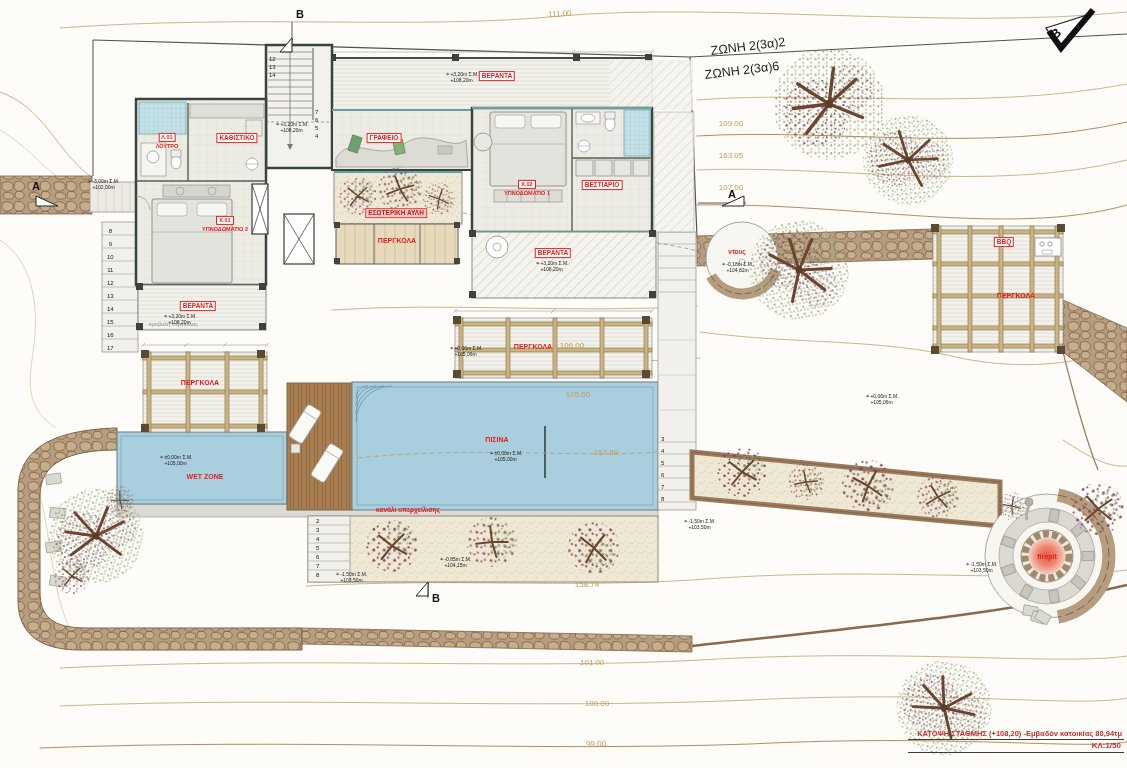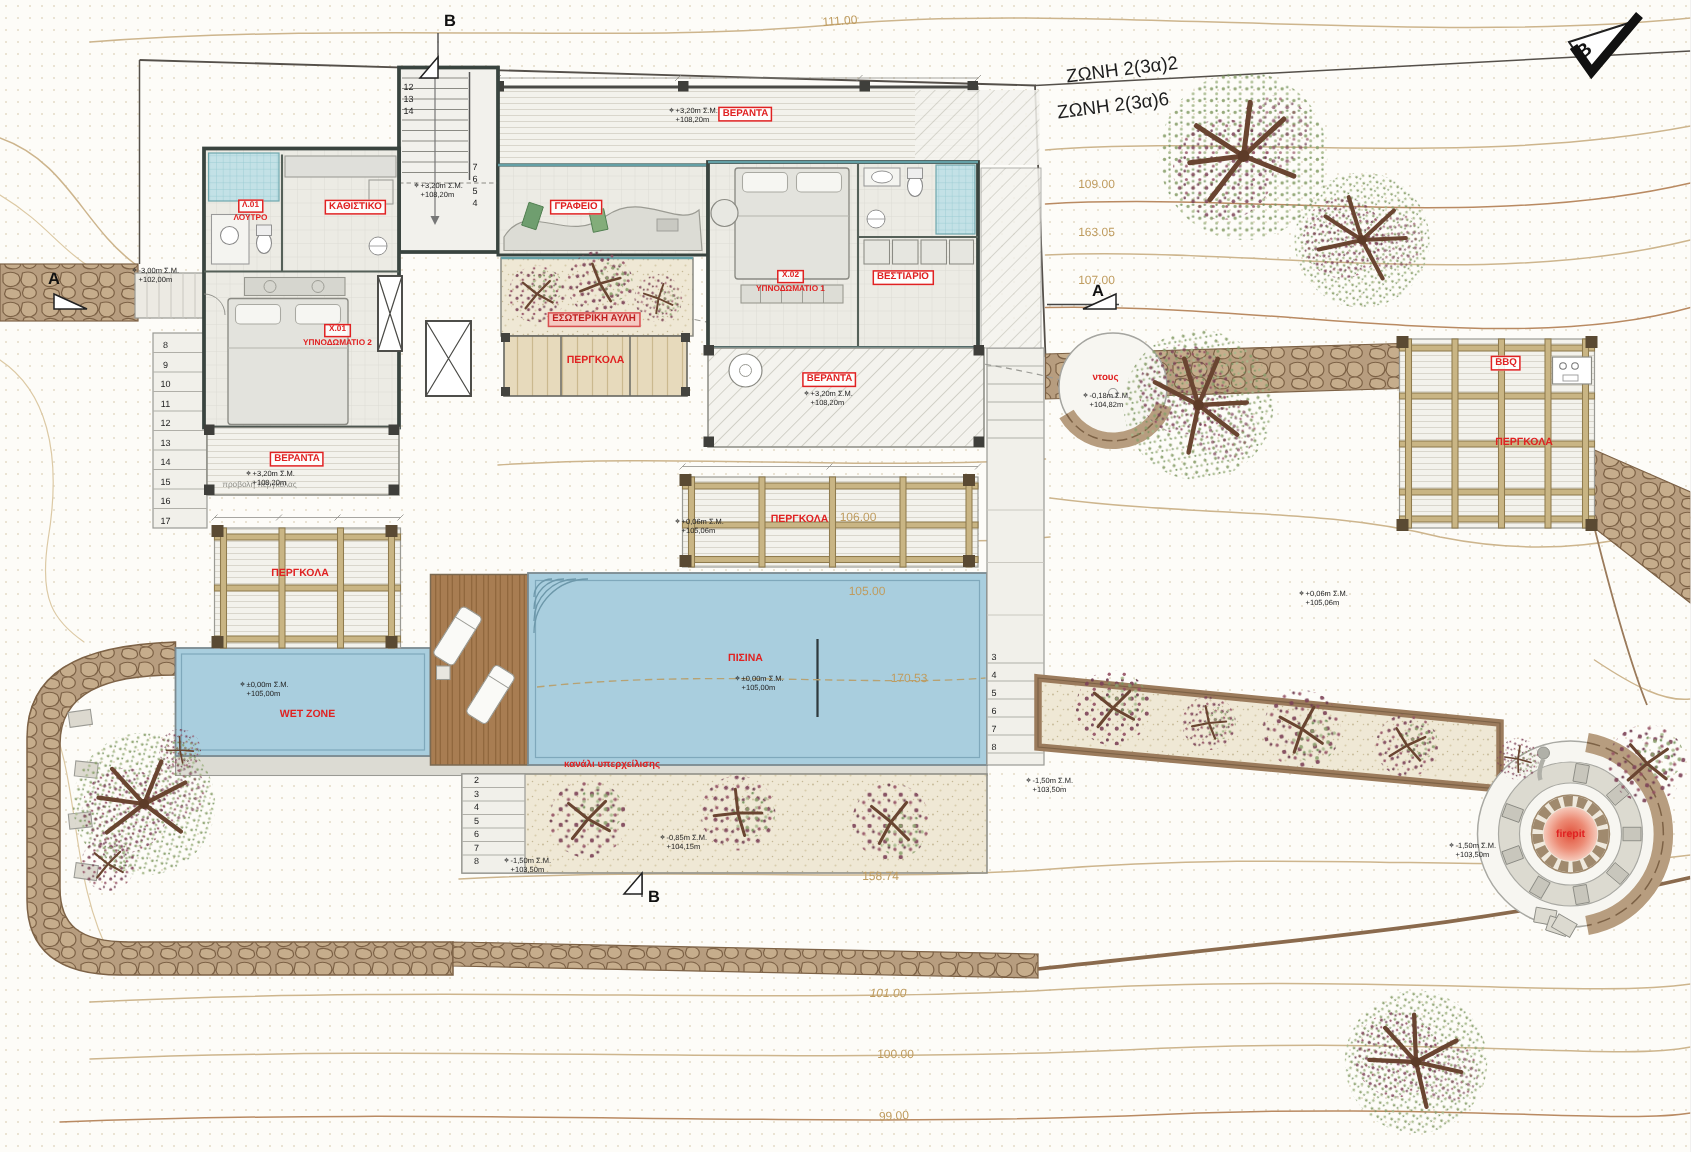--- a/index.html
+++ b/index.html
@@ -453,21 +453,21 @@
 
   <div class="zone" style="left:710px;top:44px;transform:rotate(-7deg);">ΖΩΝΗ 2(3α)2</div>
   <div class="zone" style="left:704px;top:68px;transform:rotate(-7deg);">ΖΩΝΗ 2(3α)6</div>
 
   <span class="ctl" style="left:560px;top:14px;transform:translate(-50%,-50%) rotate(-4deg);">111.00</span>
   <span class="ctl" style="left:731px;top:123px;">109.00</span>
   <span class="ctl" style="left:731px;top:155px;">163.05</span>
   <span class="ctl" style="left:731px;top:187px;">107.00</span>
   <span class="ctl" style="left:572px;top:310px;margin-top:35px;">106.00</span>
   <span class="ctl" style="left:578px;top:361px;margin-top:33px;">105.00</span>
-  <span class="ctl" style="left:606px;top:452px;">170.53</span>
+  <span class="ctl" style="left:606px;top:452px;">157.80</span>
   <span class="ctl" style="left:587px;top:584px;">158.74</span>
   <span class="ctl" style="left:592px;top:662px;font-style:italic;">101.00</span>
   <span class="ctl" style="left:597px;top:703px;">100.00</span>
   <span class="ctl" style="left:596px;top:744px;transform:translate(-50%,-50%) rotate(-3deg);">99.00</span>
 
   <div class="lbl boxed" style="left:497px;top:76px;">ΒΕΡΑΝΤΑ</div>
   <div class="lbl boxed" style="left:384px;top:138px;">ΓΡΑΦΕΙΟ</div>
   <div class="lbl boxed" style="left:237px;top:138px;">ΚΑΘΙΣΤΙΚΟ</div>
   <div class="lbl code" style="left:167px;top:141px;">
     <span class="codebox">Λ.01</span>
@@ -641,14 +641,18 @@
   <span class="sec" style="left:432px;top:592px;">B</span>
   <span class="sec" style="left:32px;top:180px;">A</span>
   <span class="sec" style="left:728px;top:188px;">A</span>
 
   <svg class="north" width="85" height="65">
     <path d="M16,24 L60,10 L31,46 Z" fill="#fff" stroke="#222" stroke-width="1.3"></path>
     <path d="M19,27 L31,44 L63,6" fill="none" stroke="#111" stroke-width="6"></path>
     <text x="25" y="36" transform="rotate(-40 25 36)" font-size="13" font-weight="bold" fill="#111">B</text>
   </svg>
 
+  <div class="tblock">
+    <div class="t1">ΚΑΤΟΨΗ ΣΤΑΘΜΗΣ (+108,20) -Εμβαδόν κατοικίας 80,94τμ</div>
+    <div class="t2">ΚΛ:1/50</div>
+  </div>
 </div>
 </div>
 
 </body></html>

